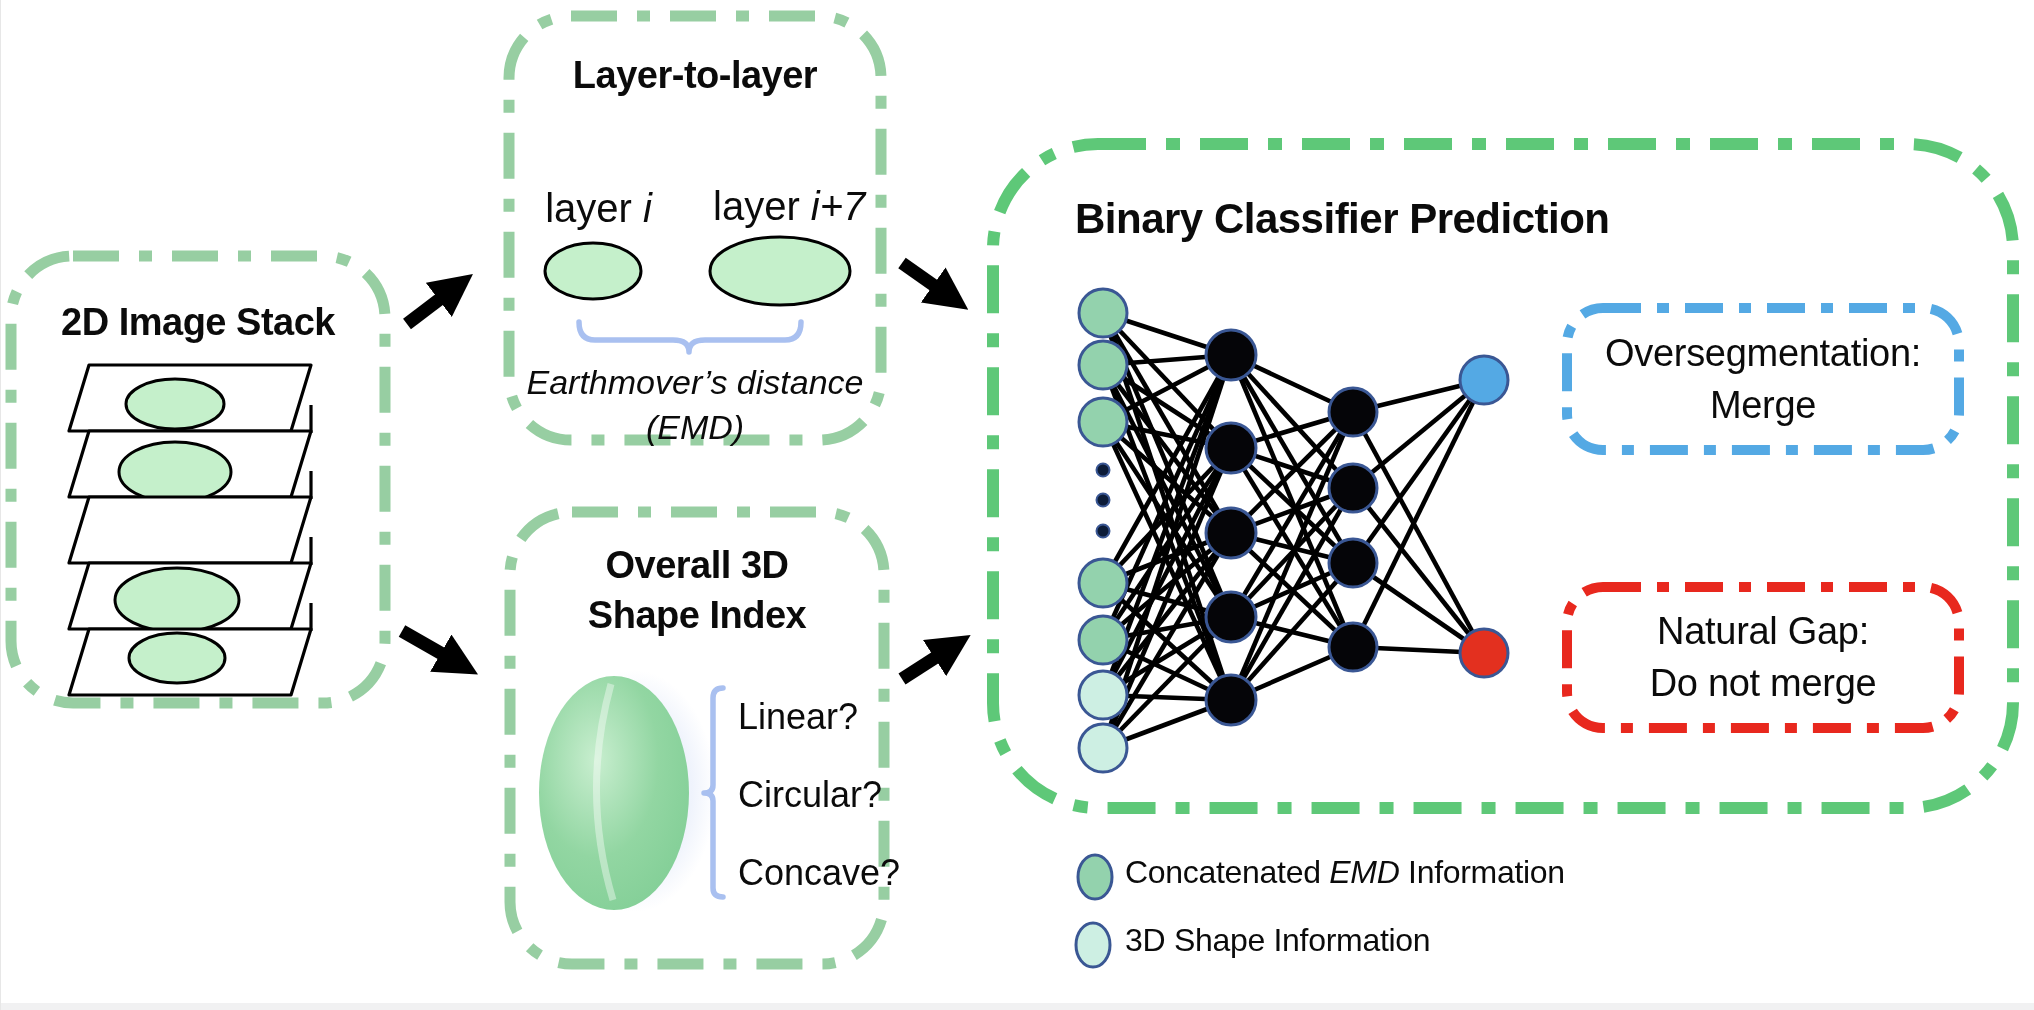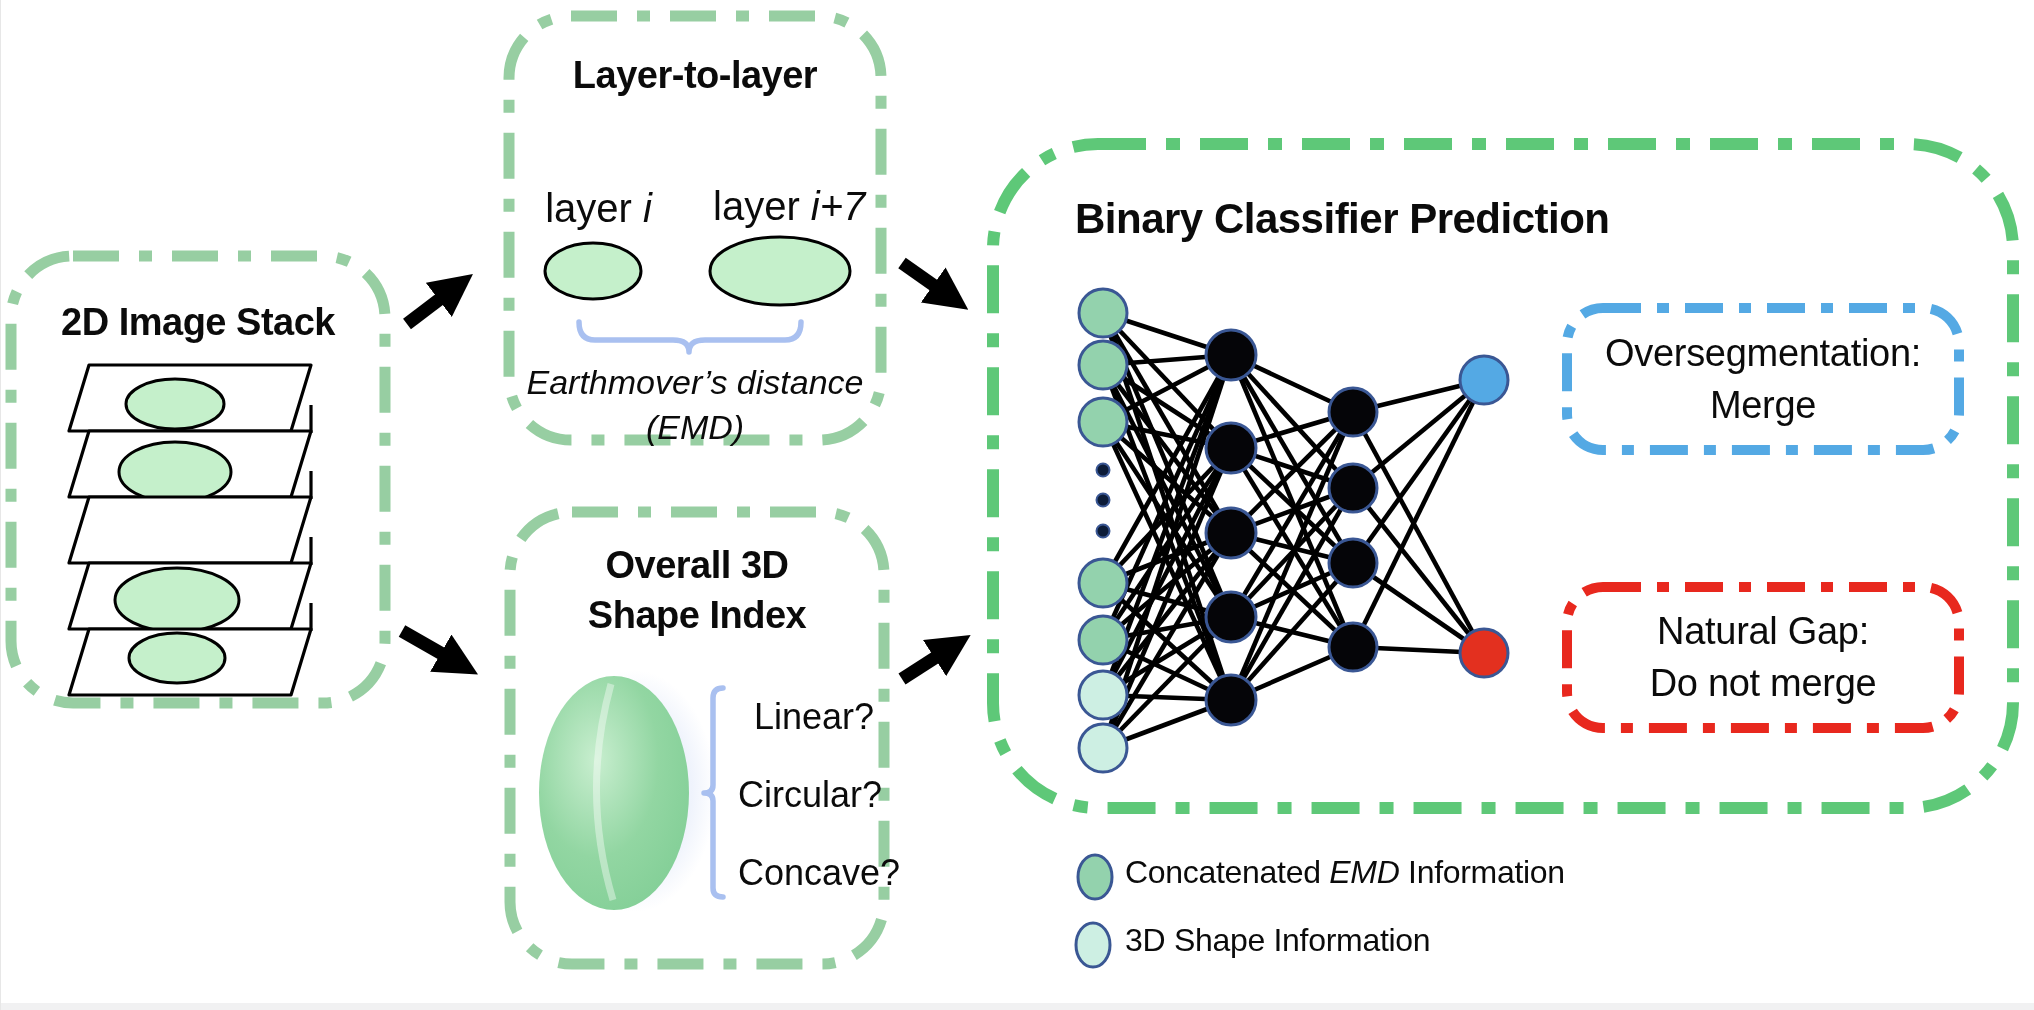--- a/index.html
+++ b/index.html
@@ -219,21 +219,21 @@
   <div class="txt ctr t-caption" style="left:508px;top:360px;width:372px;">
     <div>Earthmover’s distance</div>
     <div>(EMD)</div>
   </div>
 
   <div class="txt ctr t-box-title" style="left:509px;top:540px;width:374px;">
     <div>Overall 3D</div>
     <div>Shape Index</div>
   </div>
 
-  <div class="txt t-question" style="left:737px;top:696px;margin-left:16px;">Linear?</div>
+  <div class="txt t-question" style="left:737px;top:696px;">Linear?</div>
   <div class="txt t-question" style="left:737px;top:774px;">Circular?</div>
   <div class="txt t-question" style="left:737px;top:852px;">Concave?</div>
 
   <div class="txt ctr t-outcome" style="left:1566px;top:327px;width:392px;">
     <div>Oversegmentation:</div>
     <div>Merge</div>
   </div>
 
   <div class="txt t-big-title" style="left:1074px;top:195px;">Binary Classifier Prediction</div>
 

